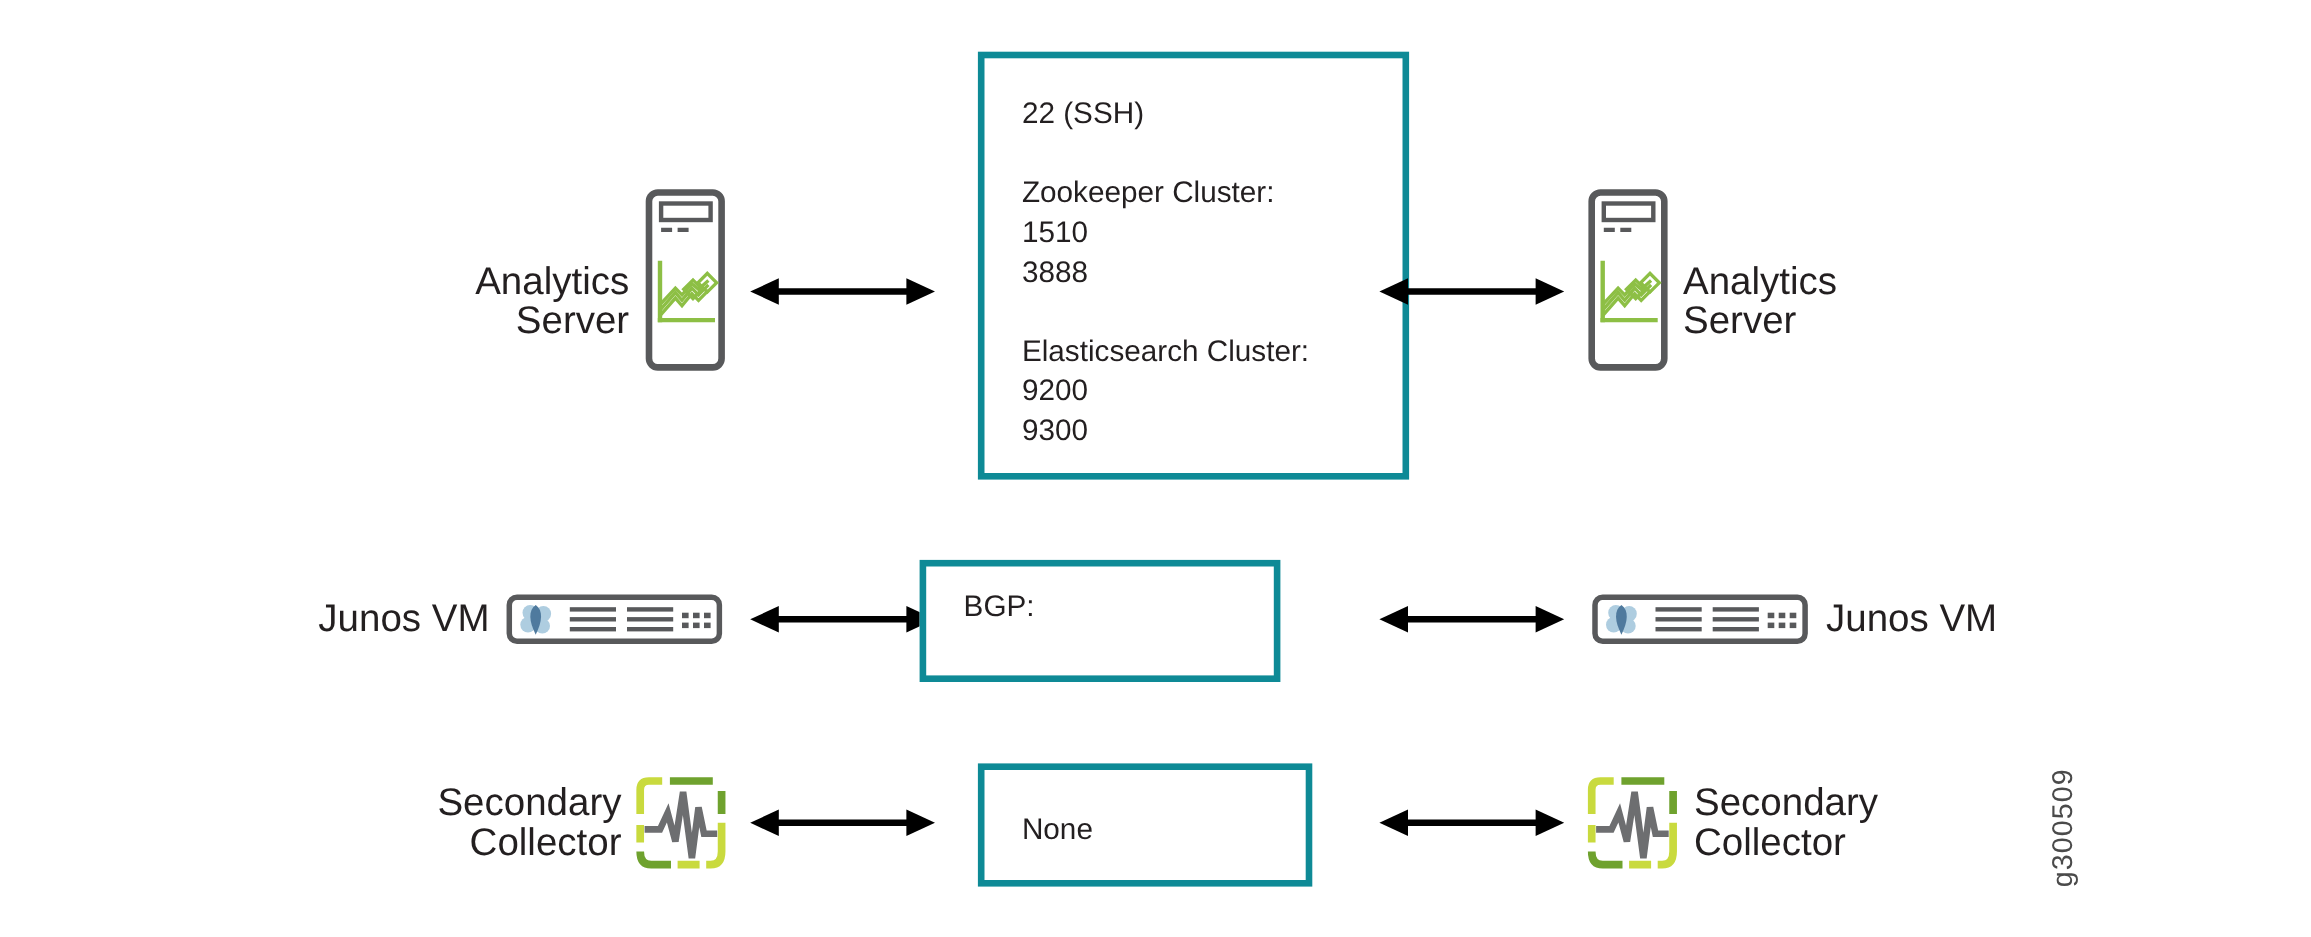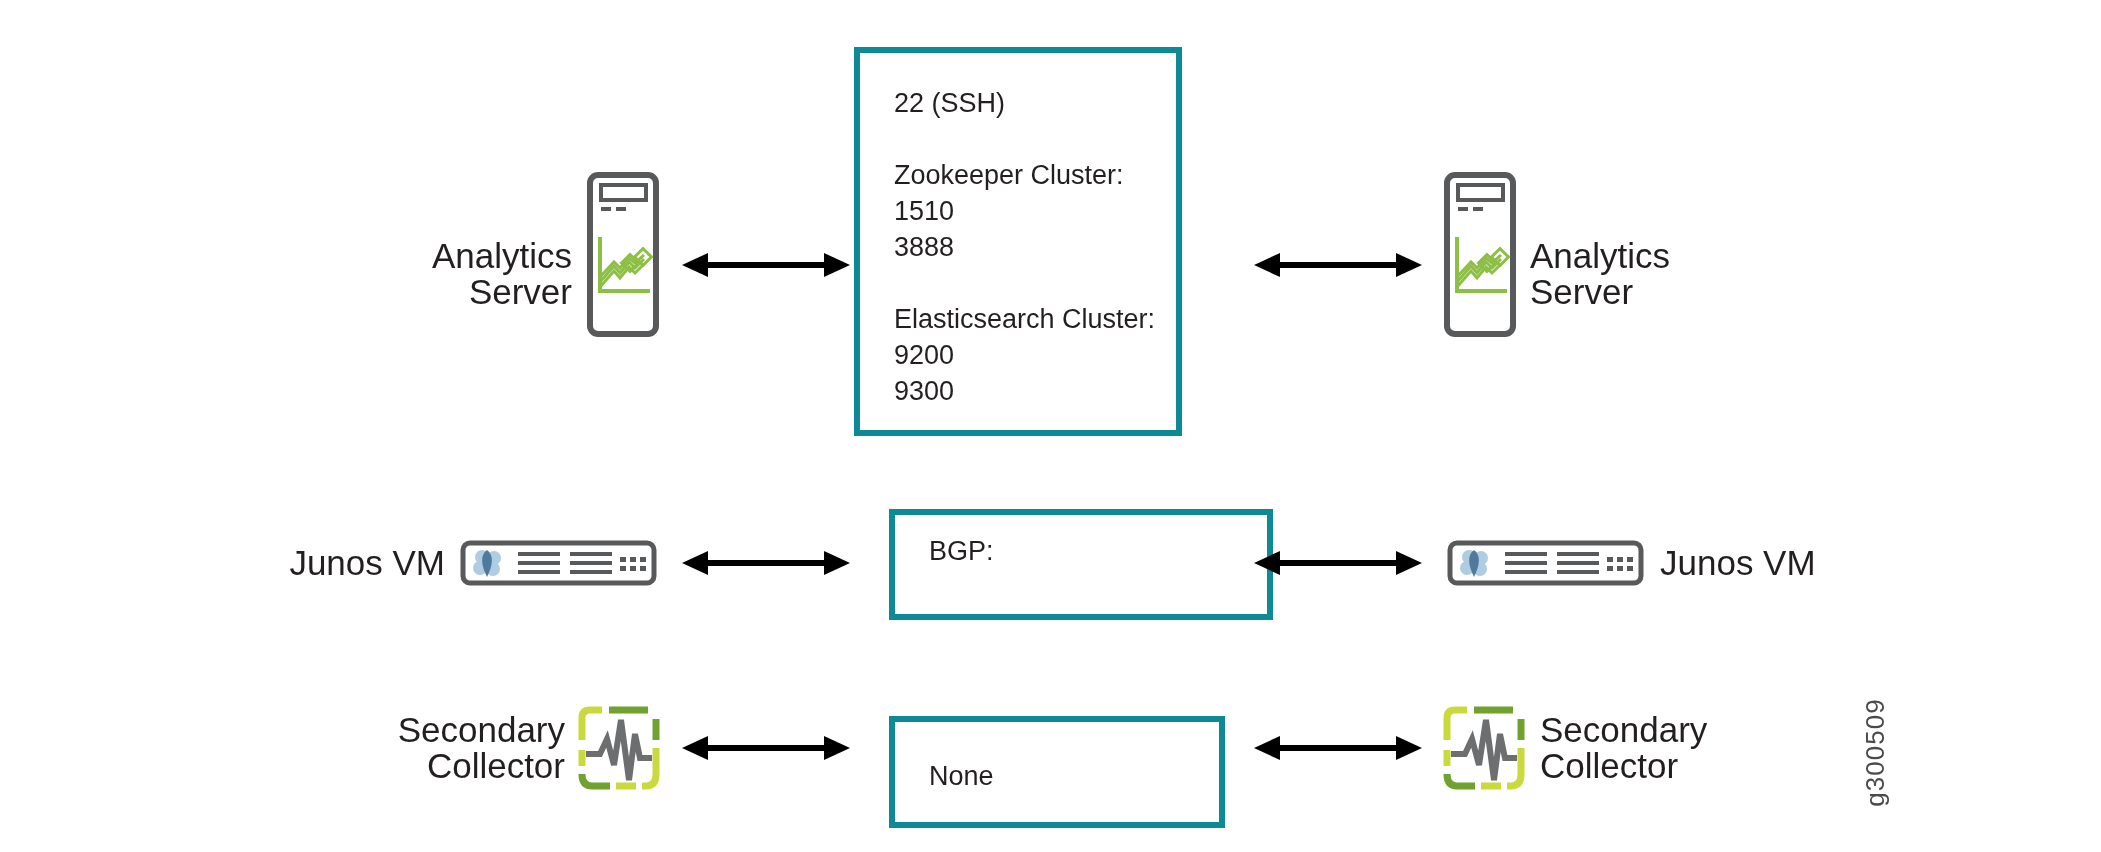--- a/index.html
+++ b/index.html
@@ -67,21 +67,21 @@
     <rect class="chart-green" x="38" y="86" width="12" height="12" transform="rotate(45 44 92)" stroke-width="3"></rect>
     <rect class="chart-green" x="51" y="80" width="12" height="12" transform="rotate(45 57 86)" stroke-width="3"></rect>
   </svg>
 
   <svg class="abs arrow-svg" style="left:680px;top:248px" width="172" height="34" viewBox="0 0 172 34">
     <line class="arrow-line" x1="20" y1="17" x2="152" y2="17"></line>
     <polygon class="arrow-head" points="2,17 28,5 28,29"></polygon>
     <polygon class="arrow-head" points="170,17 144,5 144,29"></polygon>
   </svg>
 
-  <div class="abs port-box" style="left:854px;top:47px;width:328px;height:389px">
+  <div class="abs port-box" style="left:889px;top:47px;width:392px;height:389px">
     <div class="box-lines">
       <div class="box-line">22 (SSH)</div>
       <div class="box-line"></div>
       <div class="box-line">Zookeeper Cluster:</div>
       <div class="box-line">1510</div>
       <div class="box-line">3888</div>
       <div class="box-line"></div>
       <div class="box-line">Elasticsearch Cluster:</div>
       <div class="box-line">9200</div>
       <div class="box-line">9300</div>
@@ -137,21 +137,21 @@
         <rect x="180" y="26" width="6" height="5"></rect>
     </g>
   </svg>
 
   <svg class="abs arrow-svg" style="left:680px;top:546px" width="172" height="34" viewBox="0 0 172 34">
     <line class="arrow-line" x1="20" y1="17" x2="152" y2="17"></line>
     <polygon class="arrow-head" points="2,17 28,5 28,29"></polygon>
     <polygon class="arrow-head" points="170,17 144,5 144,29"></polygon>
   </svg>
 
-  <div class="abs port-box" style="left:889px;top:509px;width:384px;height:111px">
+  <div class="abs port-box" style="left:836px;top:509px;width:328px;height:111px">
     <div class="box-lines" style="padding-top:18px">
       <div class="box-line">BGP:</div>
     </div>
   </div>
 
   <svg class="abs arrow-svg" style="left:1252px;top:546px" width="172" height="34" viewBox="0 0 172 34">
     <line class="arrow-line" x1="20" y1="17" x2="152" y2="17"></line>
     <polygon class="arrow-head" points="2,17 28,5 28,29"></polygon>
     <polygon class="arrow-head" points="170,17 144,5 144,29"></polygon>
   </svg>
@@ -198,21 +198,21 @@
     </g>
     <path class="pulse" stroke-width="6" d="M8,48 H22 L29,33 L36,59 L43,14 L51,74 L57,28 L62,52 H74"></path>
   </svg>
 
   <svg class="abs arrow-svg" style="left:680px;top:731px" width="172" height="34" viewBox="0 0 172 34">
     <line class="arrow-line" x1="20" y1="17" x2="152" y2="17"></line>
     <polygon class="arrow-head" points="2,17 28,5 28,29"></polygon>
     <polygon class="arrow-head" points="170,17 144,5 144,29"></polygon>
   </svg>
 
-  <div class="abs port-box" style="left:889px;top:716px;width:336px;height:112px">
+  <div class="abs port-box" style="left:889px;top:694px;width:304px;height:112px">
     <div class="box-lines" style="padding-top:36px">
       <div class="box-line">None</div>
     </div>
   </div>
 
   <svg class="abs arrow-svg" style="left:1252px;top:731px" width="172" height="34" viewBox="0 0 172 34">
     <line class="arrow-line" x1="20" y1="17" x2="152" y2="17"></line>
     <polygon class="arrow-head" points="2,17 28,5 28,29"></polygon>
     <polygon class="arrow-head" points="170,17 144,5 144,29"></polygon>
   </svg>

